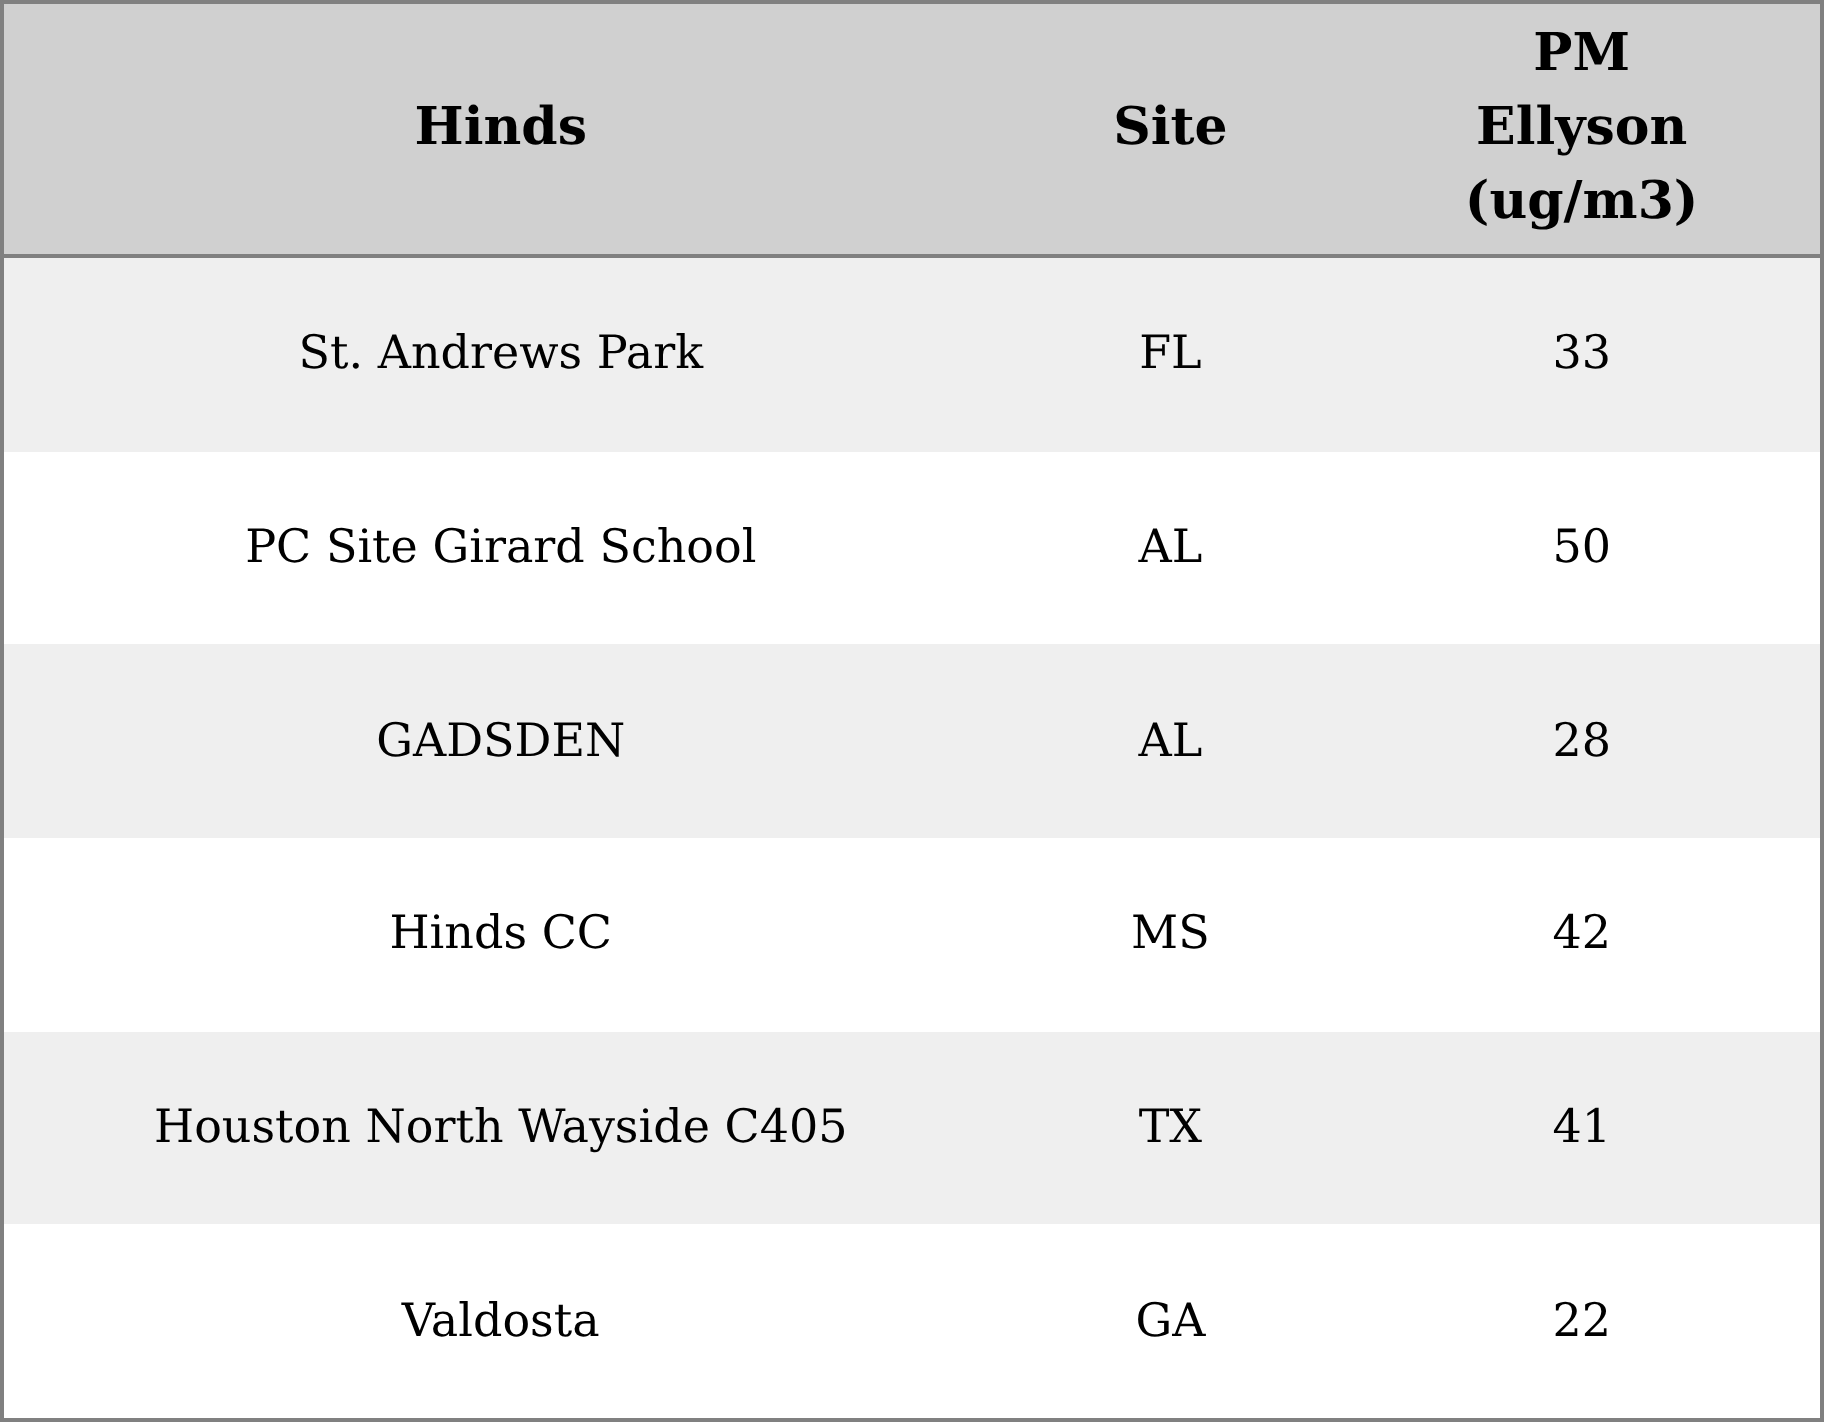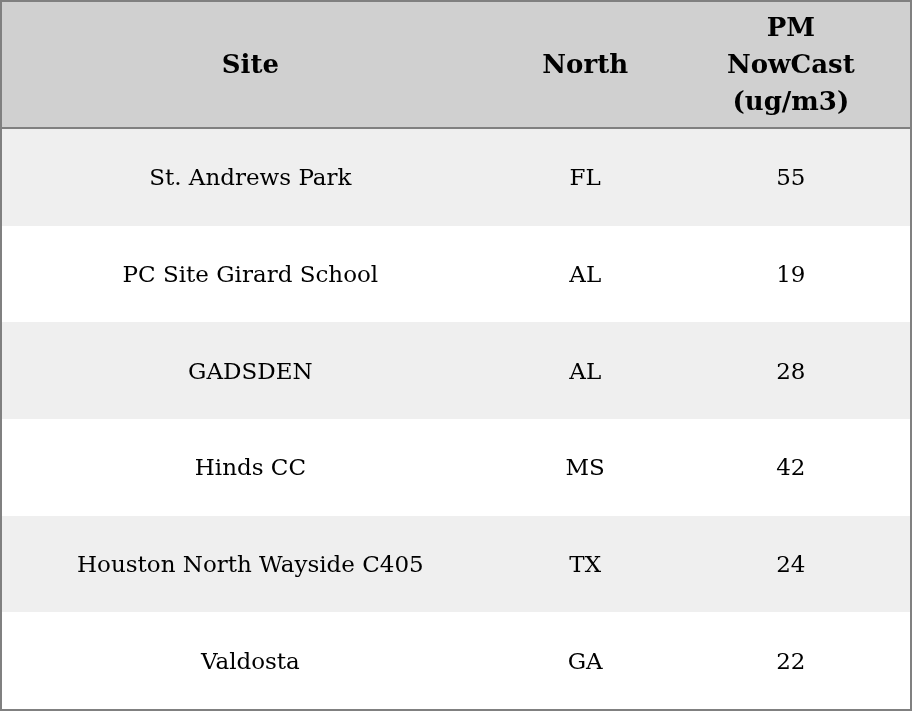--- a/index.html
+++ b/index.html
@@ -45,52 +45,52 @@
 <body>
 
 <table class="pm-table">
   <colgroup>
     <col class="col-site">
     <col class="col-state">
     <col class="col-pm">
   </colgroup>
   <thead>
     <tr>
+      <th>Hinds</th>
       <th>Site</th>
-      <th>North</th>
       <th>PM
-NowCast
+Ellyson
 (ug/m3)</th>
     </tr>
   </thead>
   <tbody>
     <tr>
       <td>St. Andrews Park</td>
       <td>FL</td>
-      <td>55</td>
+      <td>33</td>
     </tr>
     <tr>
       <td>PC Site Girard School</td>
       <td>AL</td>
-      <td>19</td>
+      <td>50</td>
     </tr>
     <tr>
       <td>GADSDEN</td>
       <td>AL</td>
       <td>28</td>
     </tr>
     <tr>
       <td>Hinds CC</td>
       <td>MS</td>
       <td>42</td>
     </tr>
     <tr>
       <td>Houston North Wayside C405</td>
       <td>TX</td>
-      <td>24</td>
+      <td>41</td>
     </tr>
     <tr>
       <td>Valdosta</td>
       <td>GA</td>
       <td>22</td>
     </tr>
   </tbody>
 </table>
 
 </body></html>

